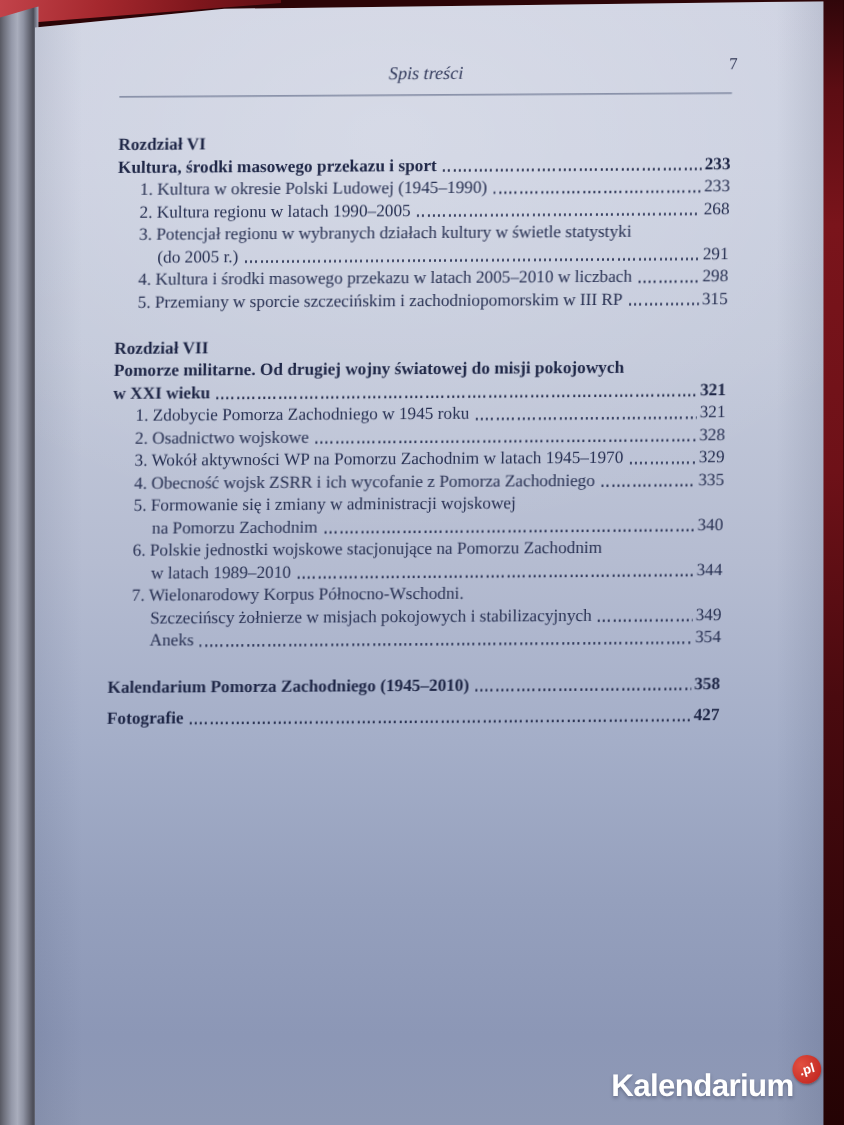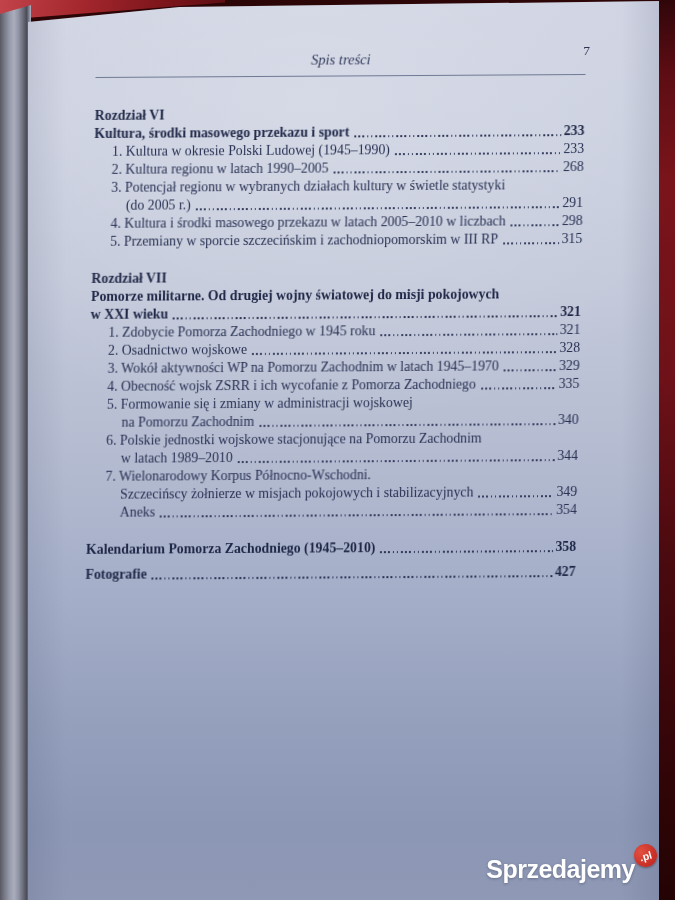--- a/index.html
+++ b/index.html
@@ -184,16 +184,16 @@
               <span class="t">Fotografie</span>
               <span class="leader"></span>
               <span class="pg">427</span>
             </div>
           </div>
         </div>
     </div>
   </div>
 
   <div class="watermark">
-    <span class="brand">Sprzedajemy</span>
+    <span class="brand">Kalendarium</span>
     <span class="badge">.pl</span>
   </div>
 </div>
 
 </body></html>

